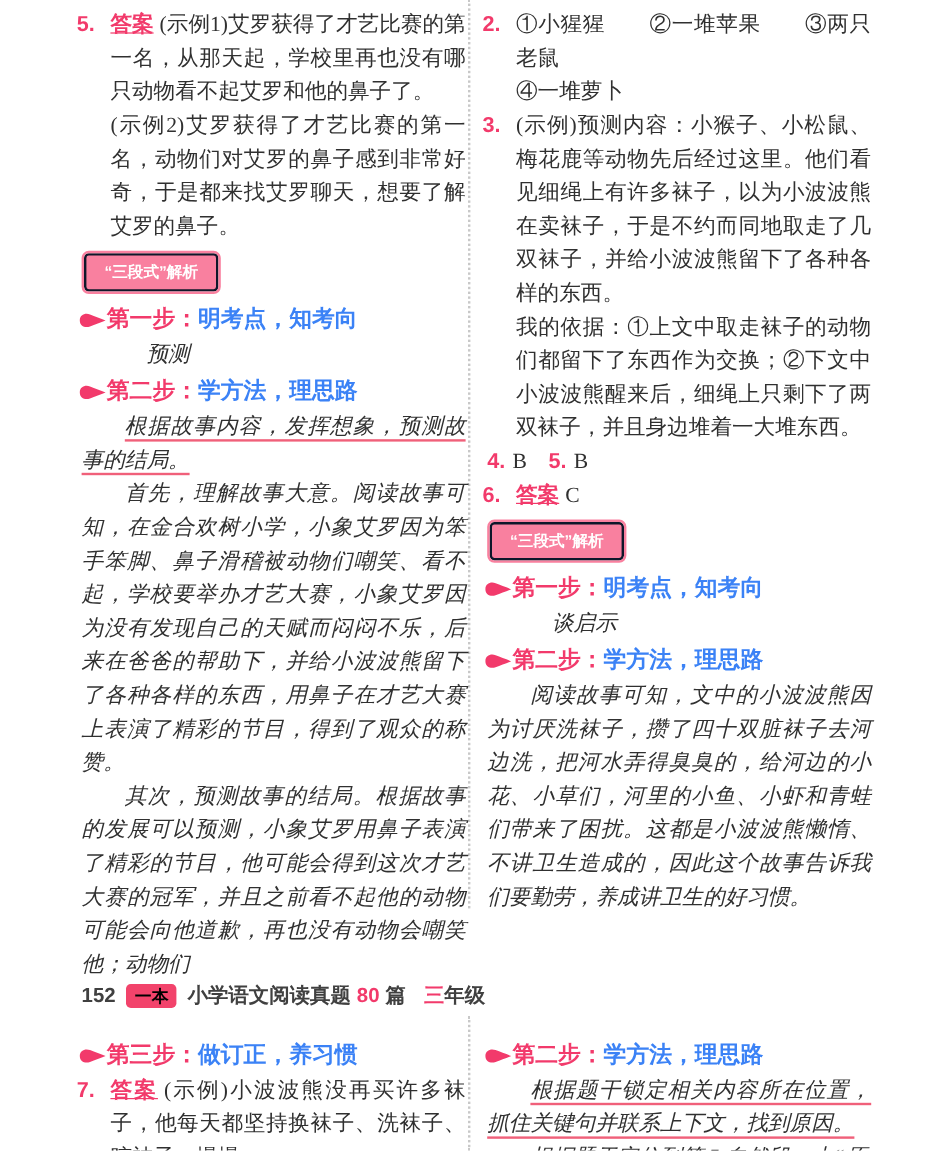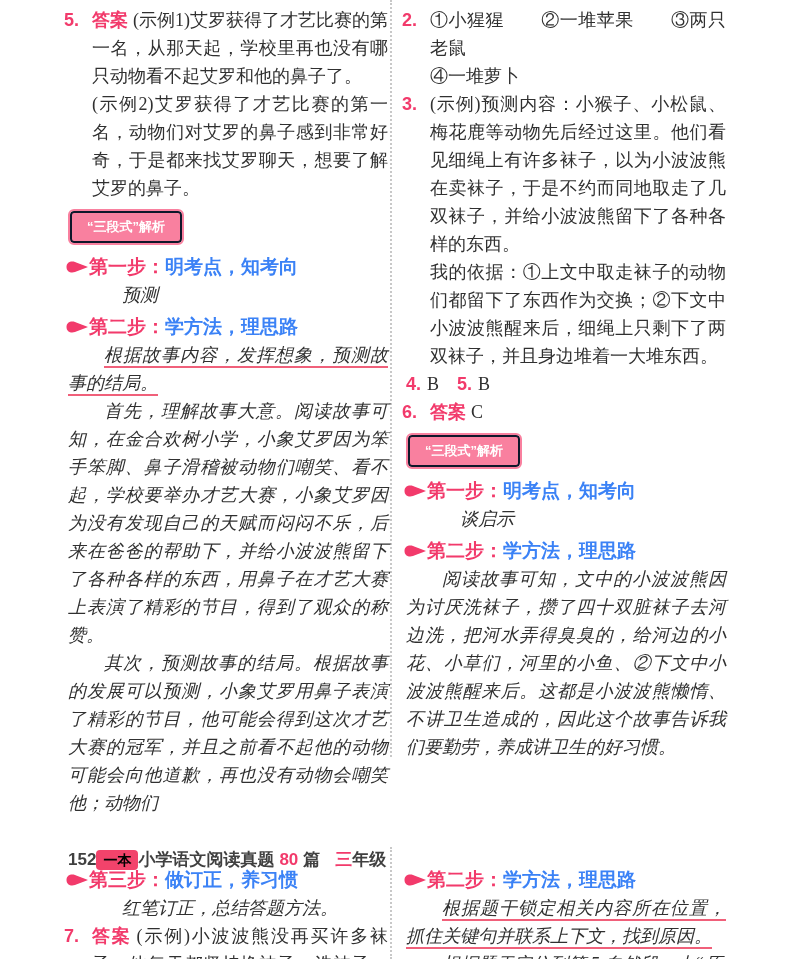--- a/index.html
+++ b/index.html
@@ -18,21 +18,21 @@
   .divider.seg-bottom{top:847px;height:112px;}
 
   .col{position:absolute;width:320px;font-size:18px;line-height:28px;}
   .col-left{left:68px;top:6px;}
   .col-right{left:406px;top:6px;}
 
   .item{position:relative;padding-left:24px;text-align:justify;
         font-family:"Liberation Serif",serif;font-size:18px;}
   .item .num{position:absolute;left:-4px;top:0;color:var(--accent);
         font-weight:bold;font-family:"Liberation Sans",sans-serif;}
-  .ans-label{color:var(--accent);font-weight:bold;font-family:"Liberation Sans",sans-serif;margin-right:5px;}
+  .ans-label{color:var(--accent);font-weight:bold;font-family:"Liberation Sans",sans-serif;margin-right:5px;text-decoration:underline;}
   .item p{margin:0;}
 
   .inline-answers{font-family:"Liberation Serif",serif;}
   .inline-answers .num{position:static;margin-right:6px;color:var(--accent);
         font-weight:bold;font-family:"Liberation Sans",sans-serif;}
   .inline-answers .gap{display:inline-block;width:18px;}
 
   .badge{display:inline-block;background:var(--badge_bg);color:#fff;font-weight:bold;
          font-size:13px;line-height:20px;padding:4px 15px;border-radius:4px;
          border:2px solid #0f172a;outline:2px solid var(--badge_bg);
@@ -44,22 +44,22 @@
   .step-title{color:#3b82f6;}
   .step-note{font-family:"Liberation Serif",serif;font-style:italic;padding-left:54px;}
 
   .method{margin:0;font-family:"Liberation Serif",serif;font-style:italic;
           text-indent:2em;text-align:justify;}
   .method .u{text-decoration:underline;text-decoration-color:var(--underline);
           text-decoration-thickness:1.5px;text-underline-offset:5px;}
   .para{margin:0;font-family:"Liberation Serif",serif;font-style:italic;
         text-indent:2em;text-align:justify;}
 
-  .footer{position:absolute;left:68px;top:848px;display:flex;align-items:center;
-          gap:0;font-weight:bold;font-size:17px;color:#404040;}
+  .footer{position:absolute;left:68px;top:818px;display:flex;align-items:center;
+          gap:9px;font-weight:bold;font-size:17px;color:#404040;}
   .brand-badge{background:var(--brand_bg);color:#000000;font-size:14px;line-height:16px;
           padding:2px 7px;border-radius:4px;}
   .footer .count{color:var(--accent);}
   .footer .grade-accent{color:var(--accent);}
   .footer .grade{margin-left:10px;}
   .footer .title-wrap{display:flex;gap:5px;align-items:center;}
 
   .bottom{position:absolute;width:320px;font-size:18px;line-height:28px;top:862px;}
   .bottom-left{left:68px;}
   .bottom-right{left:406px;}
@@ -145,21 +145,21 @@
 
     <div class="step-line">
       <span class="bullet-icon">
         <svg width="24" height="14" viewBox="0 0 24 14">
             <path d="M1.5,7 C1.5,2.2 6,0.6 10,2 C14,3.4 19,5.4 23,7 C19,8.6 14,10.6 10,12 C6,13.4 1.5,11.8 1.5,7 Z" fill="#f23a6b"></path>
           </svg>
       </span>
       <span class="step-label">第二步：</span>
       <span class="step-title">学方法，理思路</span>
     </div>
-    <p class="para">阅读故事可知，文中的小波波熊因为讨厌洗袜子，攒了四十双脏袜子去河边洗，把河水弄得臭臭的，给河边的小花、小草们，河里的小鱼、②下文中小波波熊醒来后。这都是小波波熊懒惰、不讲卫生造成的，因此这个故事告诉我们要勤劳，养成讲卫生的好习惯。</p>
+    <p class="para">阅读故事可知，文中的小波波熊因为讨厌洗袜子，攒了四十双脏袜子去河边洗，把河水弄得臭臭的，给河边的小花、小草们，河里的小鱼、小虾和青蛙们带来了困扰。这都是小波波熊懒惰、不讲卫生造成的，因此这个故事告诉我们要勤劳，养成讲卫生的好习惯。</p>
   </div>
 
   <div class="footer">
     <span>152</span>
     <span class="brand-badge">一本</span>
     <span class="title-wrap">
       <span>小学语文阅读真题</span>
       <span class="count">80</span>
       <span>篇</span>
       <span class="grade"><span class="grade-accent">三</span><span>年级</span></span>
@@ -169,21 +169,20 @@
   <div class="bottom bottom-left">
     <div class="step-line">
       <span class="bullet-icon">
         <svg width="24" height="14" viewBox="0 0 24 14">
             <path d="M1.5,7 C1.5,2.2 6,0.6 10,2 C14,3.4 19,5.4 23,7 C19,8.6 14,10.6 10,12 C6,13.4 1.5,11.8 1.5,7 Z" fill="#f23a6b"></path>
           </svg>
       </span>
       <span class="step-label">第三步：</span>
       <span class="step-title">做订正，养习惯</span>
     </div>
-    <div class="step-note">红笔订正，总结答题方法。</div>
     <div class="item">
       <span class="num">7.</span>
       <p><span class="ans-label">答案</span><span>(示例)小波波熊没再买许多袜子，他每天都坚持换袜子、洗袜子、晾袜子，慢慢</span></p>
     </div>
   </div>
 
   <div class="bottom bottom-right">
     <div class="step-line">
       <span class="bullet-icon">
         <svg width="24" height="14" viewBox="0 0 24 14">

